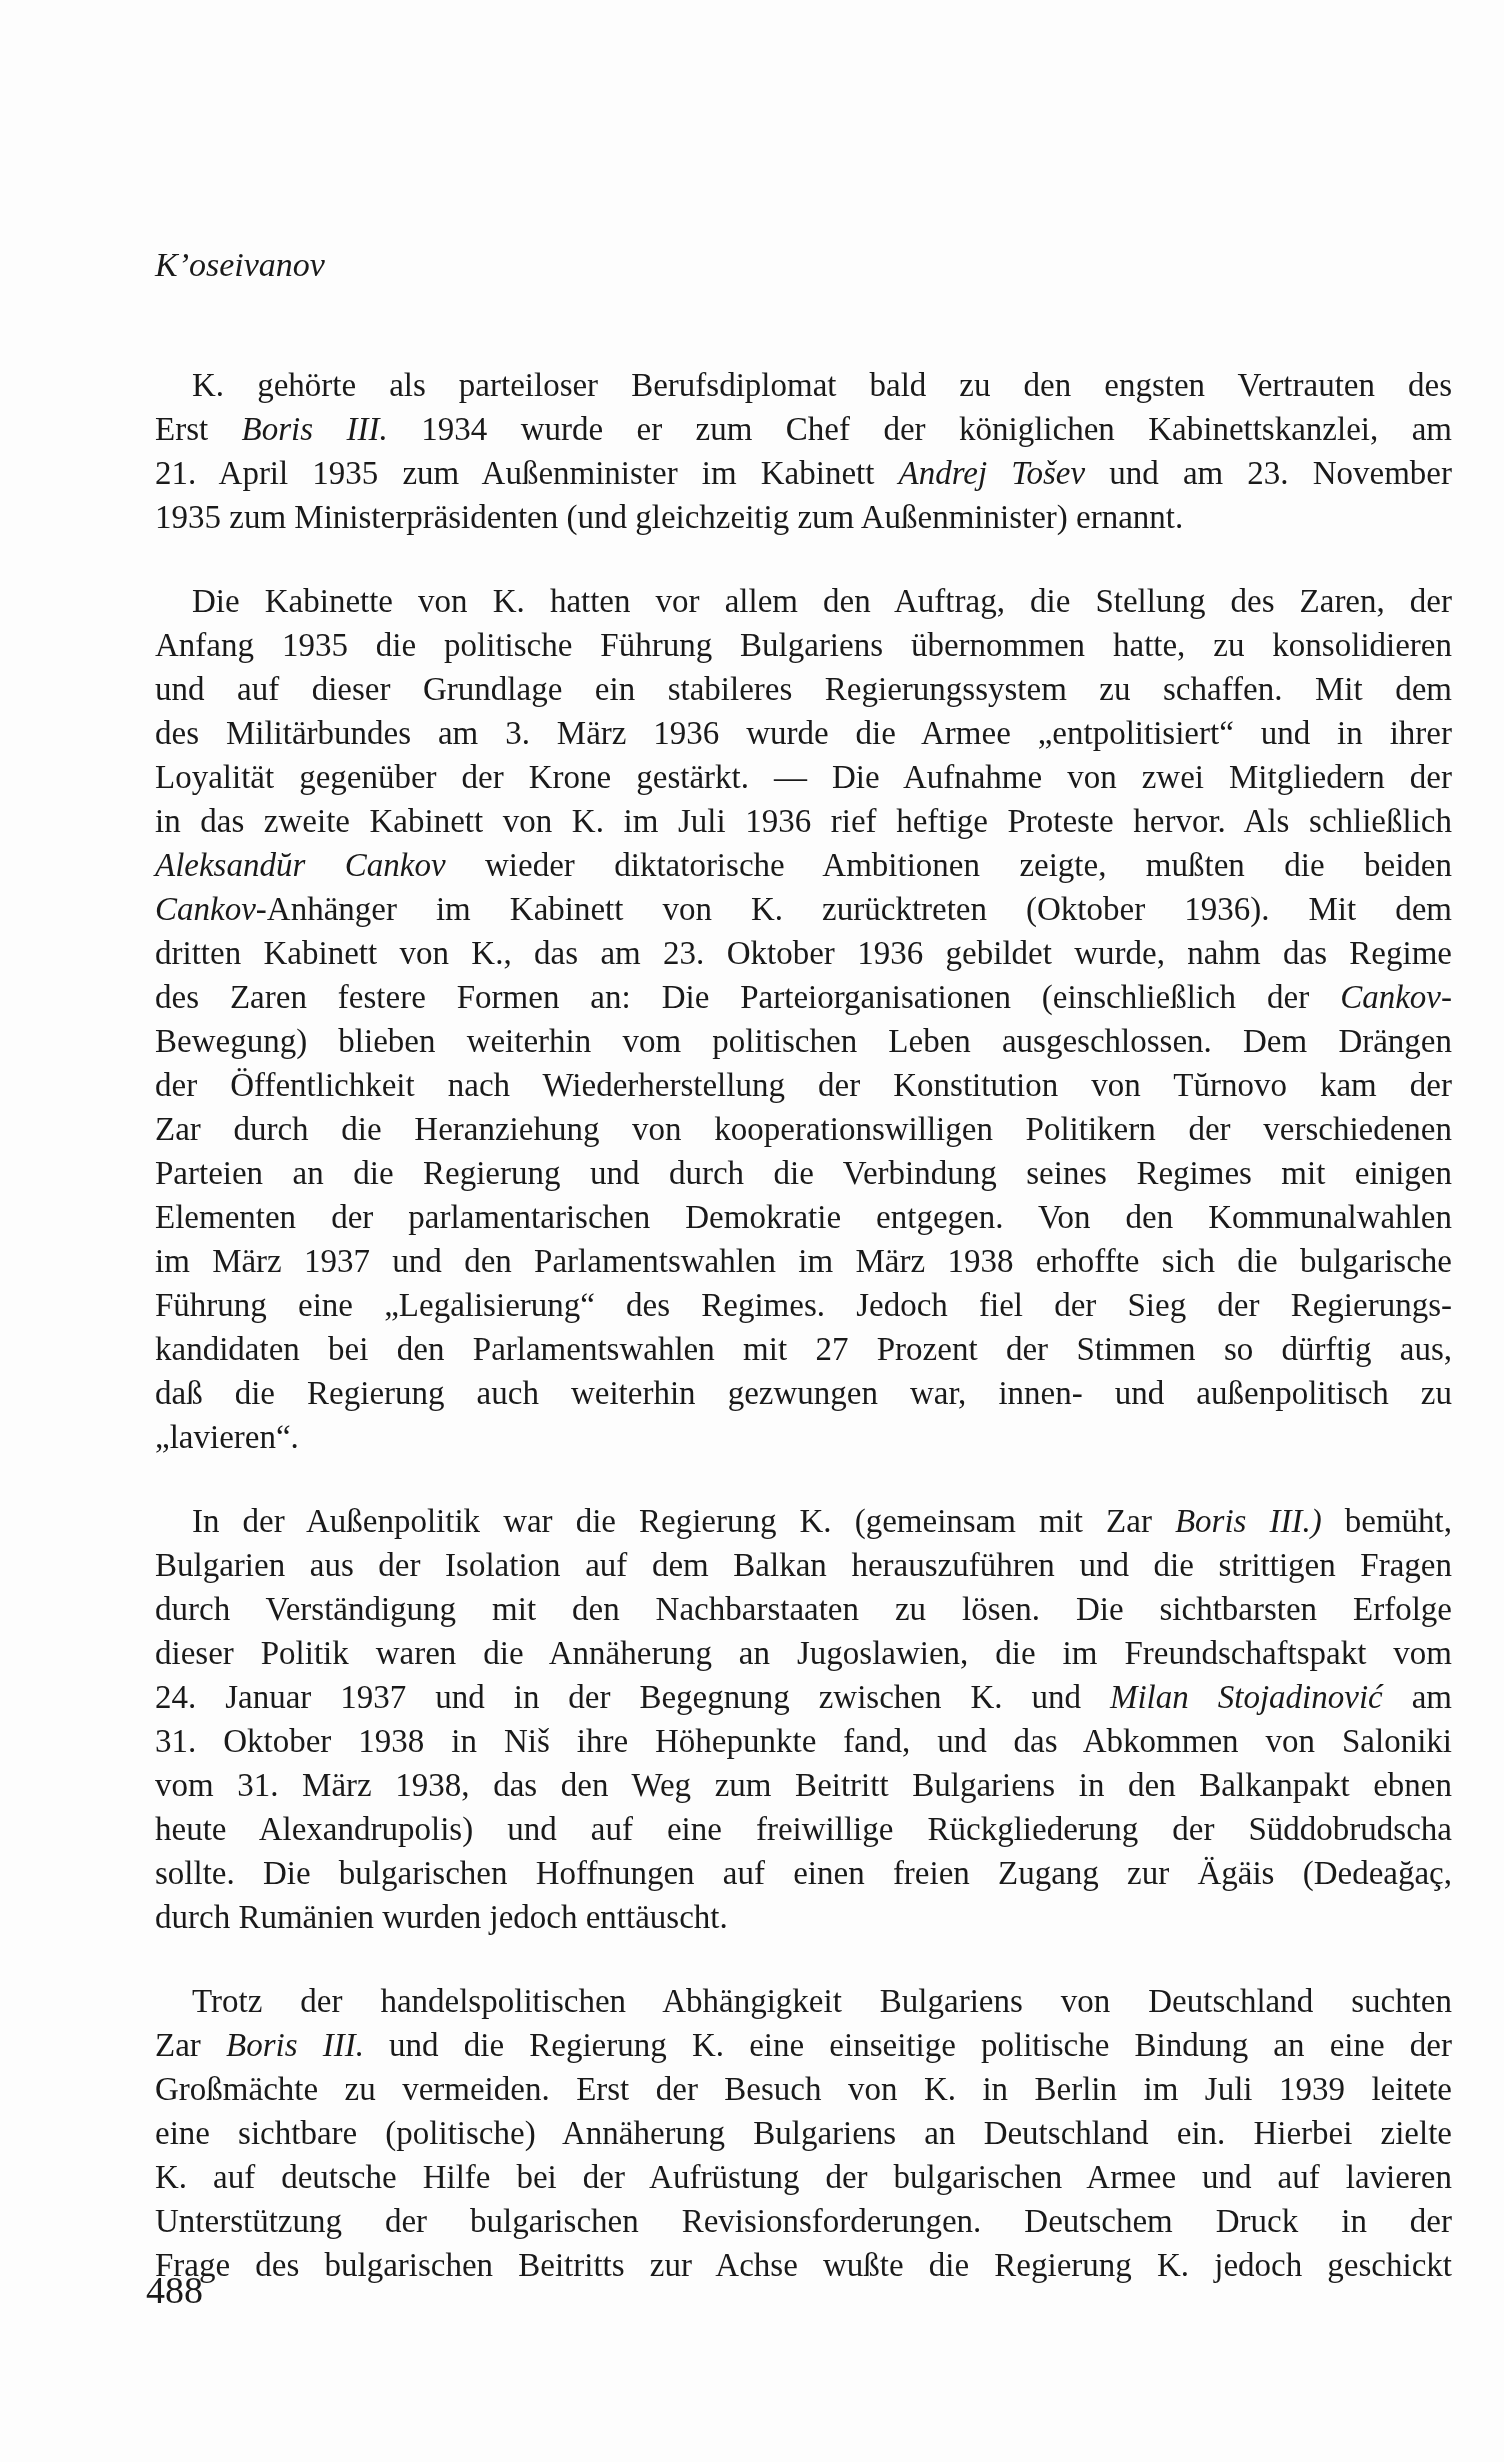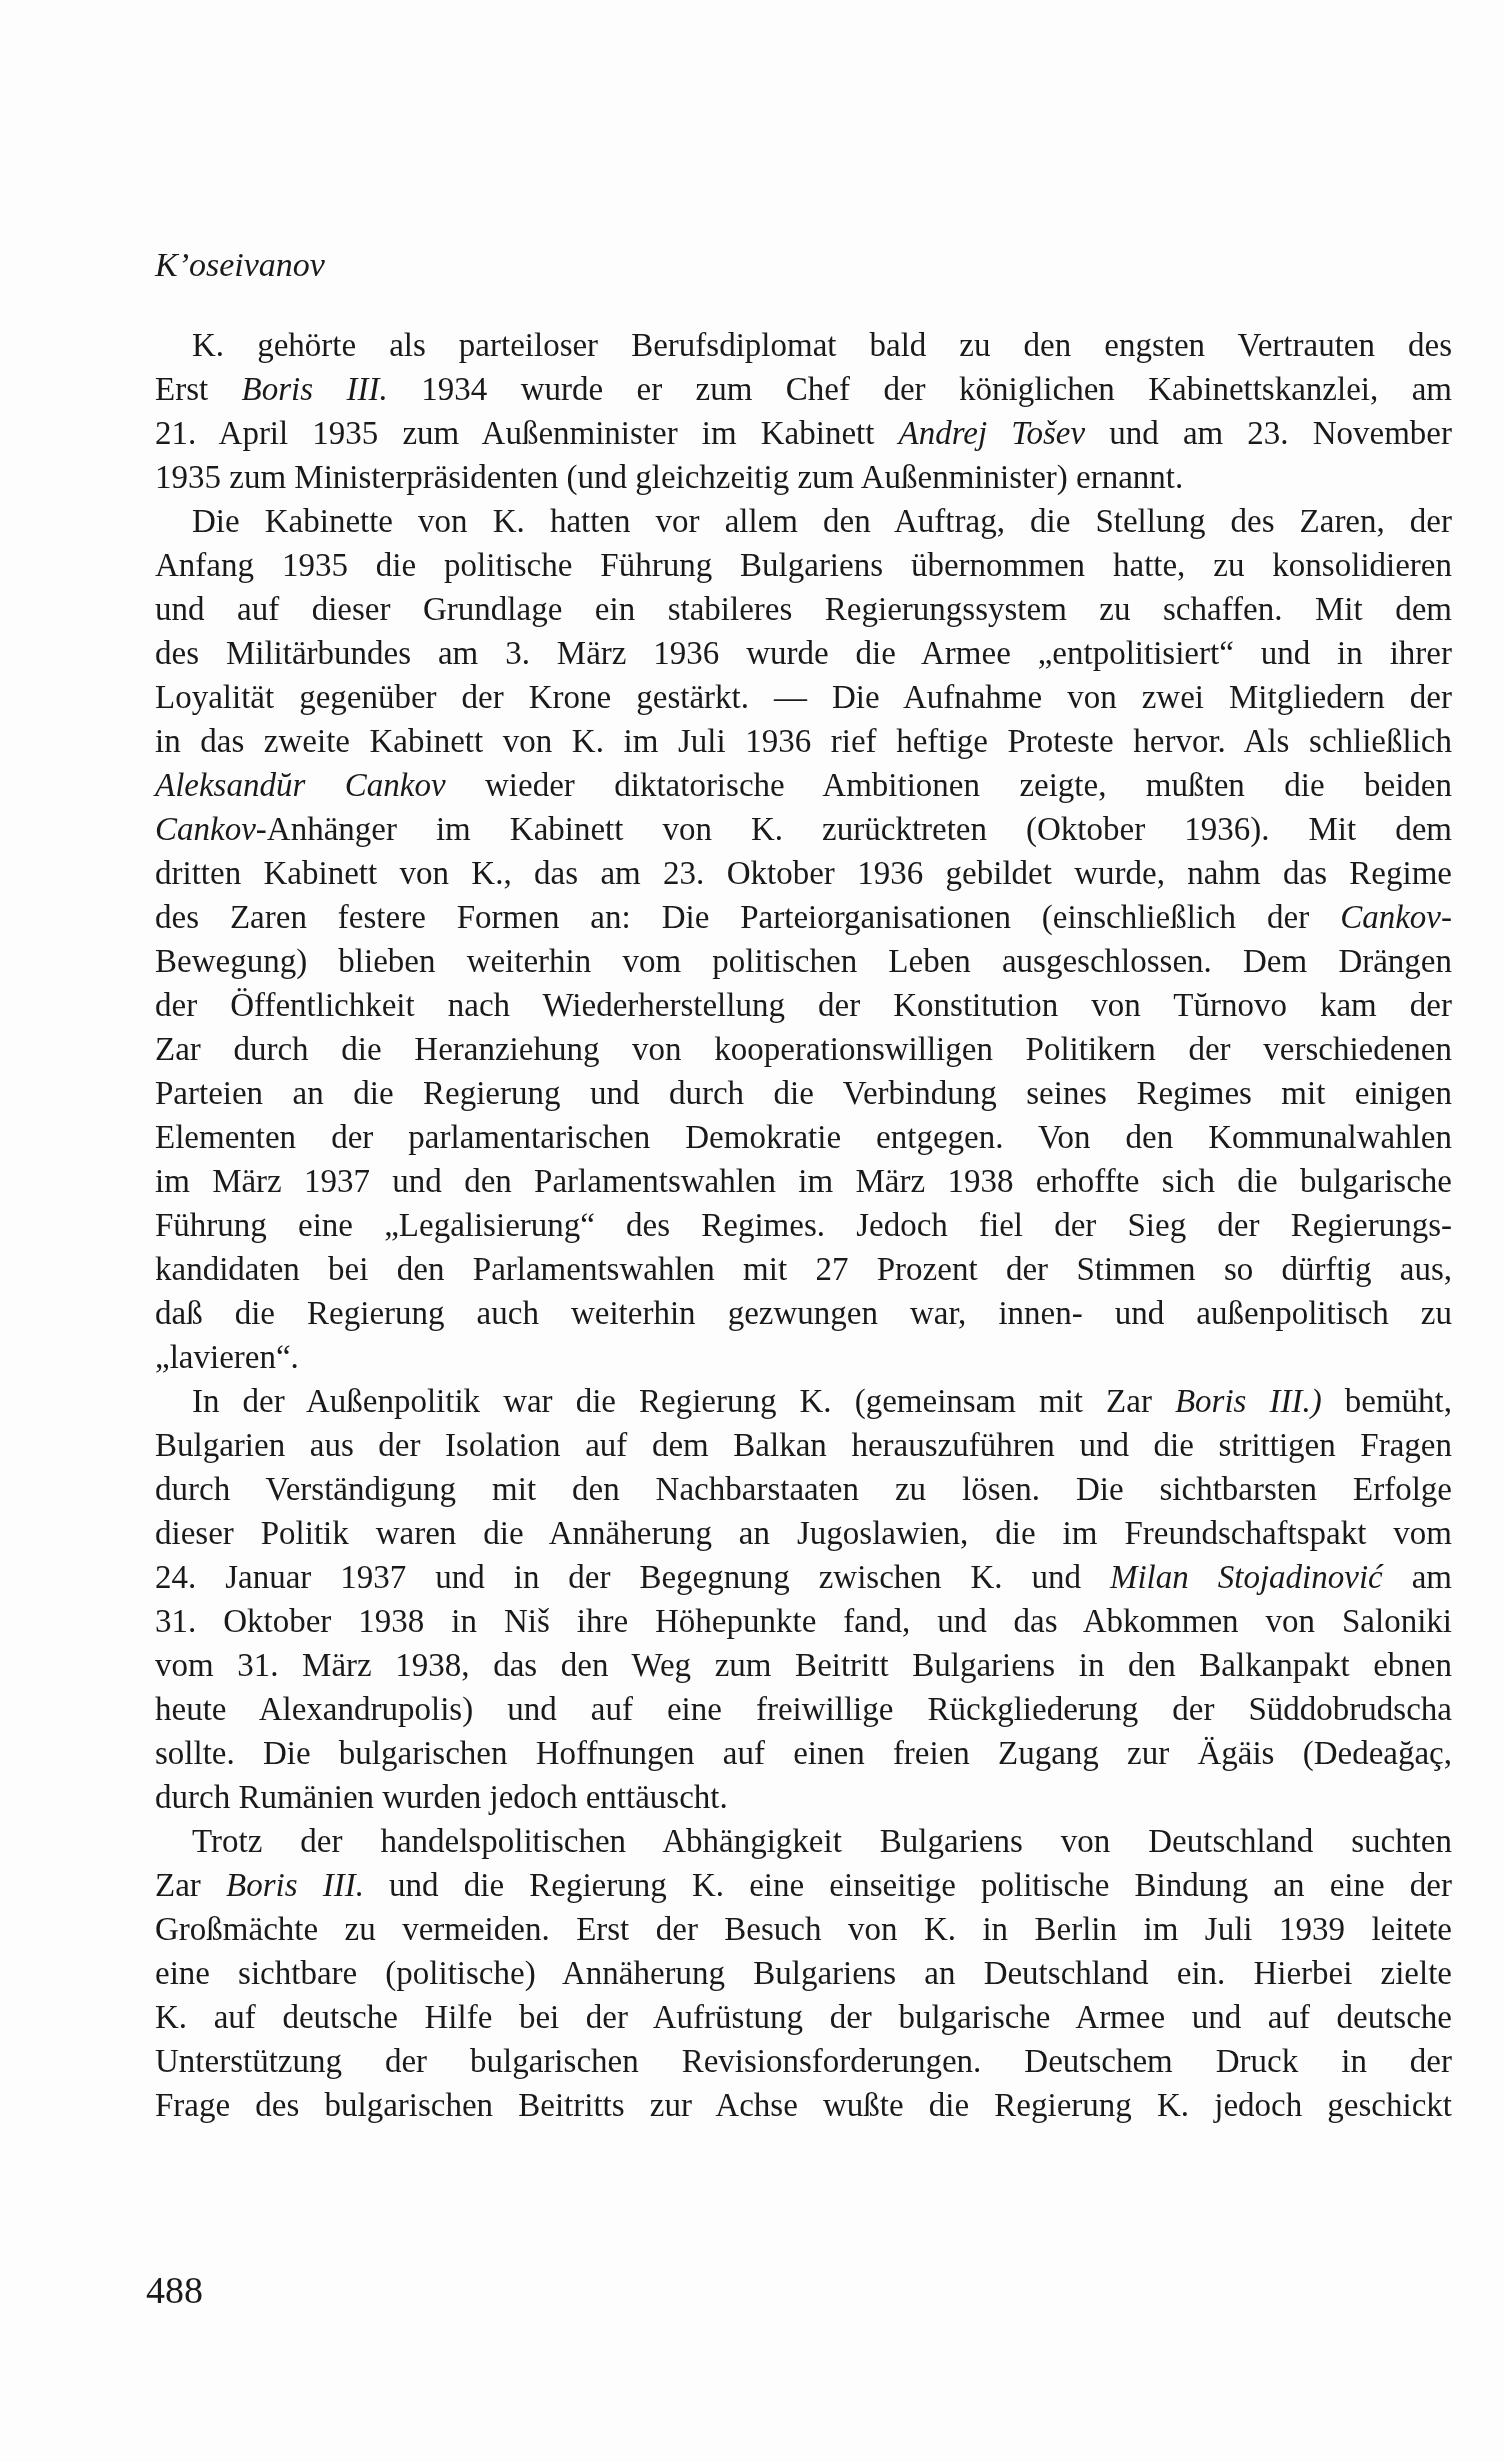--- a/index.html
+++ b/index.html
@@ -4,21 +4,21 @@
 <style>
   html, body { margin: 0; padding: 0; background: #fdfdfd; }
   body { width: 1505px; height: 2462px; position: relative; overflow: hidden;
          font-family: "Liberation Serif", "DejaVu Serif", serif; color: #1a1a1a; }
   .running-head { position: absolute; left: 155px; top: 243px; font-size: 34px;
                   font-style: italic; line-height: 43px; }
   .body-text { position: absolute; left: 155px; top: 323px; width: 1297px; }
   .line { height: 44px; line-height: 44px; font-size: 33px; white-space: nowrap;
           text-align: justify; text-align-last: justify; overflow: visible; }
   .line.last { text-align-last: left; }
-  .line.indent { padding-left: 37px; }
+  .line.indent { padding-left: 37px; margin-top: 40px; }
   .line i { font-style: italic; }
   .page-number { position: absolute; left: 146px; top: 2270px; font-size: 38px; line-height: 41px; }
 </style>
 </head>
 <body>
 
 <div class="running-head">K’oseivanov</div>
 
 <div class="body-text" id="body-text">
     <div>
@@ -59,20 +59,20 @@
       <div class="line"><span>vom 31. März 1938, das den Weg zum Beitritt Bulgariens in den Balkanpakt ebnen</span></div>
       <div class="line"><span>heute Alexandrupolis) und auf eine freiwillige Rückgliederung der Süddobrudscha</span></div>
       <div class="line"><span>sollte. Die bulgarischen Hoffnungen auf einen freien Zugang zur Ägäis (Dedeağaç,</span></div>
       <div class="line last"><span>durch Rumänien wurden jedoch enttäuscht.</span></div>
     </div>
     <div>
       <div class="line indent"><span>Trotz der handelspolitischen Abhängigkeit Bulgariens von Deutschland suchten</span></div>
       <div class="line"><span>Zar </span><i>Boris III.</i><span> und die Regierung K. eine einseitige politische Bindung an eine der</span></div>
       <div class="line"><span>Großmächte zu vermeiden. Erst der Besuch von K. in Berlin im Juli 1939 leitete</span></div>
       <div class="line"><span>eine sichtbare (politische) Annäherung Bulgariens an Deutschland ein. Hierbei zielte</span></div>
-      <div class="line"><span>K. auf deutsche Hilfe bei der Aufrüstung der bulgarische Armee und auf deutsche</span></div>
+      <div class="line"><span>K. auf deutsche Hilfe bei der Aufrüstung der bulgarischen Armee und auf lavieren</span></div>
       <div class="line"><span>Unterstützung der bulgarischen Revisionsforderungen. Deutschem Druck in der</span></div>
       <div class="line"><span>Frage des bulgarischen Beitritts zur Achse wußte die Regierung K. jedoch geschickt</span></div>
     </div>
   </div>
 
 <div class="page-number">488</div>
 
 
 </body></html>

